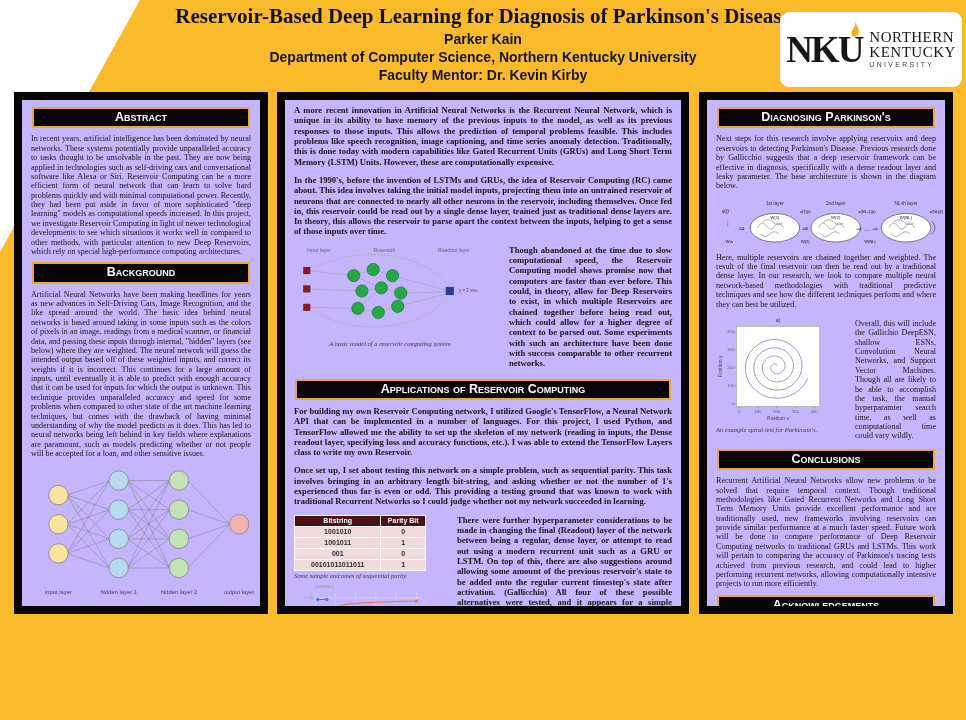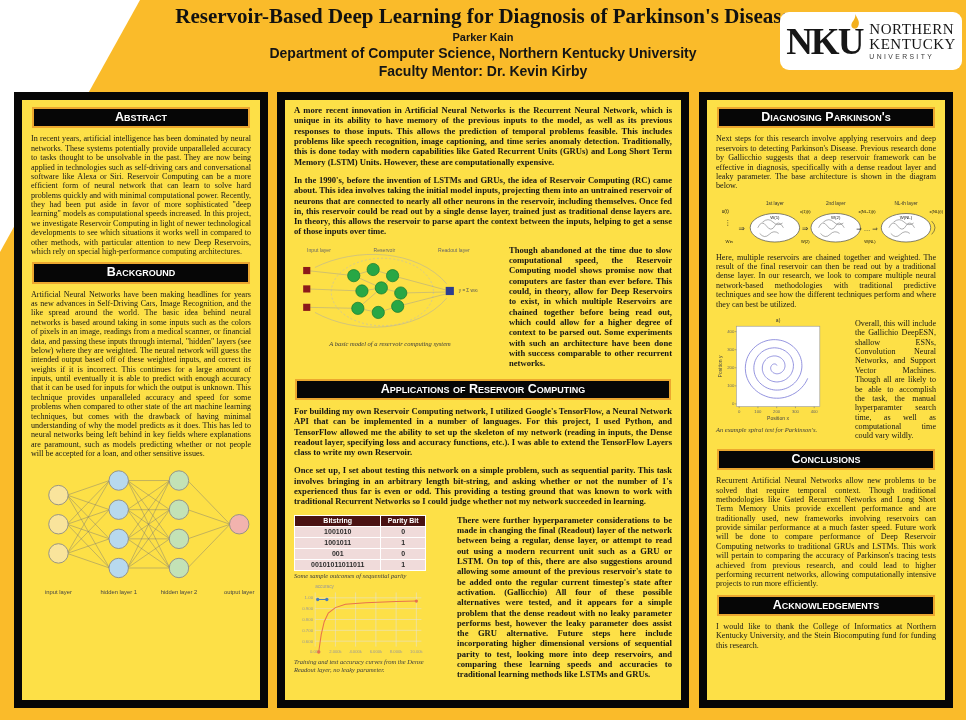--- a/index.html
+++ b/index.html
@@ -3,33 +3,33 @@
 <meta charset="utf-8">
 <style>
   html,body{margin:0;padding:0;}
   #poster{position:relative;width:966px;height:720px;background:#FABB2A;overflow:hidden;
           font-family:"Liberation Serif",serif;}
   #corner-wedge{position:absolute;top:0;left:0;width:140px;height:252px;background:#ffffff;
           clip-path:polygon(0 0,100% 0,0 100%);}
   
   #header{position:absolute;top:4px;left:0;width:100%;text-align:center;color:#111;}
   #title{font-size:21px;font-weight:600;line-height:1.15;font-family:"Liberation Serif",serif;}
-  #author{font-size:11px;font-weight:bold;font-family:"Liberation Sans",sans-serif;margin-top:3px;color:#151515;}
+  #author{font-size:14px;font-weight:bold;font-family:"Liberation Sans",sans-serif;margin-top:3px;color:#151515;}
   #dept,#mentor{font-size:14px;font-weight:bold;font-family:"Liberation Sans",sans-serif;margin-top:2px;color:#151515;}
   
-  #logo-box{position:absolute;top:12px;right:4px;width:182px;height:58px;background:#fff;border-radius:9px;
+  #logo-box{position:absolute;top:12px;right:4px;width:182px;height:75px;background:#fff;border-radius:9px;
             display:flex;align-items:center;justify-content:center;gap:7px;}
   .nku-wrap{position:relative;font-family:"Liberation Serif",serif;font-weight:bold;font-size:37px;
             letter-spacing:-2px;color:#161616;line-height:1;}
   .nku-flame{position:absolute;top:-9px;right:1px;width:11px;height:17px;}
   .logo-text{font-family:"Liberation Serif",serif;color:#161616;line-height:1;}
   .logo-text .l1{font-size:15px;letter-spacing:0.5px;}
   .logo-text .l3{font-size:6.8px;letter-spacing:2.4px;font-family:"Liberation Sans",sans-serif;color:#3a3a3a;margin-top:2px;}
   
-  .panel{position:absolute;top:92px;height:616px;background:#fde047;border:8px solid #060606;box-sizing:border-box;}
+  .panel{position:absolute;top:92px;height:522px;background:#c4b5fd;border:8px solid #060606;box-sizing:border-box;}
   .panel-inner{position:relative;width:100%;height:100%;padding:5px 9px;box-sizing:border-box;overflow:hidden;}
   .section-bar{background:#060606;border:2px solid #ECA72F;color:#fff;text-align:center;
                font-family:"Liberation Sans",sans-serif;font-weight:bold;font-size:12.5px;
                font-variant:small-caps;padding:1px 0 2px;margin:2px 1px 6px;line-height:1.15;}
   .body-sm{font-size:8.1px;line-height:1.16;text-align:justify;color:#161616;margin:4px 0 6px;}
   .body-md{font-size:8.6px;line-height:1.2;text-align:justify;color:#161616;margin:0 0 8px;font-weight:bold;}
   .figcap{font-style:italic;font-size:6.5px;color:#3c3c3c;text-align:center;line-height:1.15;margin:1px 0 3px;}
   .figcap.left{text-align:left;}
   .fig-row{display:flex;gap:23px;align-items:flex-start;}
   

